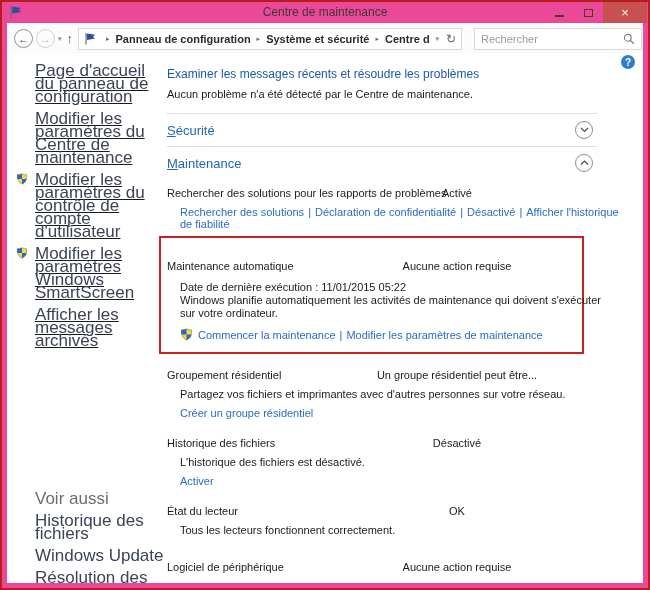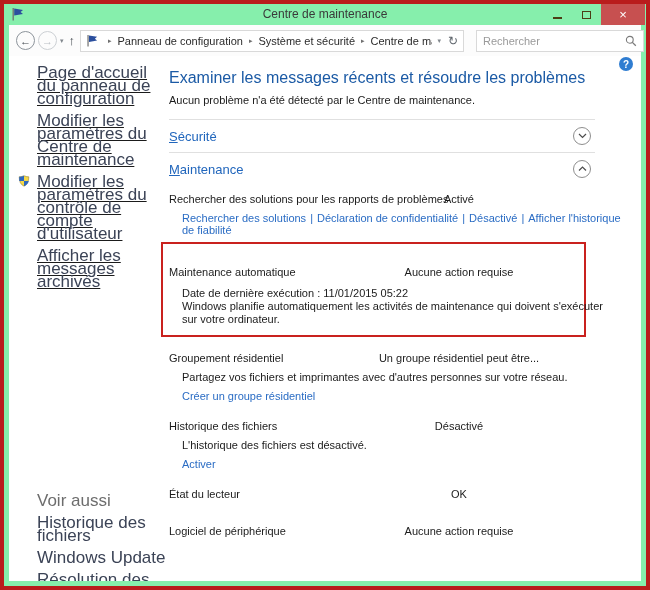--- a/index.html
+++ b/index.html
@@ -2,21 +2,21 @@
 <html><head>
 <meta charset="utf-8">
 <style>
   * { margin:0; padding:0; box-sizing:border-box; }
   html,body { width:650px; height:590px; }
   body {
     font-family:"Liberation Sans", sans-serif;
     font-size:11px; color:#1b1b1b; background:#fff;
     position:relative; overflow:hidden;
   }
-  .window { position:absolute; inset:0; background:#86efac; border:4px solid #b91c1c;padding-left:15px; }
+  .window { position:absolute; inset:0; background:#ec4899; border:2px solid #b91c1c;padding-left:15px; }
 
   
   .titlebar { position:absolute; top:0; left:0; right:0; height:21px; }
   .titlebar-flag { position:absolute; left:7px; top:3px; }
   .titlebar-title { position:absolute; left:0; right:0; top:3px; text-align:center; font-size:12px; color:#3a3a3a; }
   .controls { position:absolute; right:1px; top:0; height:21px; display:flex; align-items:stretch; }
   .ctl { width:29px; display:flex; align-items:center; justify-content:center; cursor:default; }
   .ctl-min .bar { width:9px; height:2px; background:#4c3d15; margin-top:6px; }
   .ctl-max .box { width:9px; height:8px; border:1px solid #4c3d15; }
   .ctl-close { width:44px; background:#c75050; color:#fff; font-size:13px; line-height:1; }
@@ -26,21 +26,21 @@
             display:flex; align-items:center; padding:0 7px; }
   .nav-circle { width:19px; height:19px; border-radius:50%; border:1px solid #8d949b; color:#3f464d;
                 display:flex; align-items:center; justify-content:center; font-size:11px; flex:none; }
   .nav-circle + .nav-circle { margin-left:3px; }
   .nav-circle.disabled { border-color:#ccd0d4; color:#b9bec3; }
   .nav-caret { color:#81878d; font-size:7px; margin:0 3px; }
   .nav-up { color:#3f464d; font-size:13px; margin:0 5px 0 2px; }
   .addressbar { width:384px; height:22px; border:1px solid #d9d9d9; background:#fff;
                 display:flex; align-items:center; padding:0 5px; }
   .crumbs { display:flex; align-items:center; flex:1; white-space:nowrap; overflow:hidden; color:#2b2b2b; }
-  .crumb { cursor:pointer; }
+  .crumb { cursor:pointer;font-weight:bold; }
   .crumb-sep { color:#707070; font-size:7px; margin:0 6px; }
   .addr-caret { color:#81878d; font-size:7px; margin:0 5px; }
   .addr-refresh { color:#5d6artifact; color:#5d646b; font-size:12px; margin-left:2px; }
   .searchbox { flex:1; height:22px; border:1px solid #d9d9d9; background:#fff; margin-left:12px;
                display:flex; align-items:center; padding:0 6px; }
   .searchbox input { border:none; outline:none; flex:1; font:inherit; font-size:11px; color:#333; min-width:0; background:transparent; }
   .searchbox input::placeholder { color:#9a9a9a; }
 
   
   .main-region { position:absolute; top:52px; left:5px; right:5px; bottom:5px; background:#fff; display:flex; overflow:hidden; }
@@ -49,21 +49,21 @@
   .task { position:relative; margin-bottom:9px; color:#3b4356; cursor:pointer; width:132px; }
   .task .shield { position:absolute; left:-19px; top:0; }
   .see-also { position:absolute; left:28px; top:438px; width:138px; }
   .see-also-header { color:#6d6d6d; margin-bottom:9px; }
   .see-also .task { width:138px; }
 
   .content { flex:1; position:relative; padding:10px 20px 0 4px; }
   .help-btn { position:absolute; top:1px; right:8px; width:14px; height:14px; border-radius:50%;
               background:#2f7dd1; color:#fff; font-size:10px; font-weight:bold;
               display:flex; align-items:center; justify-content:center; cursor:pointer; }
-  .page-title { font-size:16px; font-weight:normal; color:#1b5aa5; margin:3px 0 7px; }
+  .page-title { font-size:12px; font-weight:normal; color:#1b5aa5; margin:3px 0 7px; }
   .subtitle { margin-bottom:13px; }
   .divider { height:1px; background:#e0e0e0; margin-right:26px; }
   .section-row { display:flex; align-items:center; justify-content:space-between; padding:7px 0; }
   .section-title { color:#2166bc; font-size:13px; cursor:pointer; }
   .chev-btn { width:18px; height:18px; border-radius:50%; border:1px solid #8e8e8e;
               display:flex; align-items:center; justify-content:center; margin-right:30px; cursor:pointer; background:#fff; }
 
   .item-row { position:relative; margin-top:8px; min-height:13px; }
   .item-status { position:absolute; left:190px; width:200px; top:0; text-align:center; }
   .desc { margin:6px 0 0 13px; line-height:13px; width:430px; }
@@ -154,20 +154,26 @@
 
     <div class="sidebar">
       <div class="task"><span>Page d'accueil du panneau de configuration</span></div>
       <div class="task"><span>Modifier les paramètres du Centre de maintenance</span></div>
       <div class="task">
         <span class="shield"><svg width="12" height="12" viewBox="0 0 16 16">
               <use href="#uac-shield"></use>
             </svg></span>
         <span>Modifier les paramètres du contrôle de compte d'utilisateur</span>
       </div>
+      <div class="task">
+        <span class="shield"><svg width="12" height="12" viewBox="0 0 16 16">
+              <use href="#uac-shield"></use>
+            </svg></span>
+        <span>Modifier les paramètres Windows SmartScreen</span>
+      </div>
       <div class="task"><span>Afficher les messages archivés</span></div>
 
       <div class="see-also">
         <div class="see-also-header">Voir aussi</div>
         <div class="task"><span>Historique des fichiers</span></div>
         <div class="task"><span>Windows Update</span></div>
         <div class="task"><span>Résolution des problèmes de compatibilité des programmes Windows</span></div>
       </div>
     </div>
 
@@ -204,20 +210,25 @@
         <span class="lnk">Rechercher des solutions</span><span class="sep">|</span><span class="lnk">Déclaration de confidentialité</span><span class="sep">|</span><span class="lnk">Désactivé</span><span class="sep">|</span><span class="lnk">Afficher l'historique de fiabilité</span>
       </div>
 
       <div class="annotation">
         <div class="item-row">
           <span>Maintenance automatique</span>
           <span class="item-status">Aucune action requise</span>
         </div>
         <div class="desc" style="margin-top:8px;">Date de dernière exécution : 11/01/2015 05:22</div>
         <div class="desc" style="margin-top:0;">Windows planifie automatiquement les activités de maintenance qui doivent s'exécuter sur votre ordinateur.</div>
+        <div class="linkline" style="margin-top:8px;">
+          <span class="shield-inline"><svg width="13" height="13" viewBox="0 0 16 16">
+                <use href="#uac-shield"></use>
+              </svg></span><span class="lnk">Commencer la maintenance</span><span class="sep">|</span><span class="lnk">Modifier les paramètres de maintenance</span>
+        </div>
       </div>
 
       <div class="item-row gap-lg">
         <span>Groupement résidentiel</span>
         <span class="item-status">Un groupe résidentiel peut être...</span>
       </div>
       <div class="desc">Partagez vos fichiers et imprimantes avec d'autres personnes sur votre réseau.</div>
       <div class="linkline">
         <span class="lnk">Créer un groupe résidentiel</span>
       </div>
@@ -228,20 +239,21 @@
       </div>
       <div class="desc">L'historique des fichiers est désactivé.</div>
       <div class="linkline">
         <span class="lnk">Activer</span>
       </div>
 
       <div class="item-row gap-xl">
         <span>État du lecteur</span>
         <span class="item-status">OK</span>
       </div>
+      <div class="desc">Tous les lecteurs fonctionnent correctement.</div>
 
       <div class="item-row gap-xl" style="margin-top:24px;">
         <span>Logiciel de périphérique</span>
         <span class="item-status">Aucune action requise</span>
       </div>
 
     </div>
   </div>
 </div>
 

